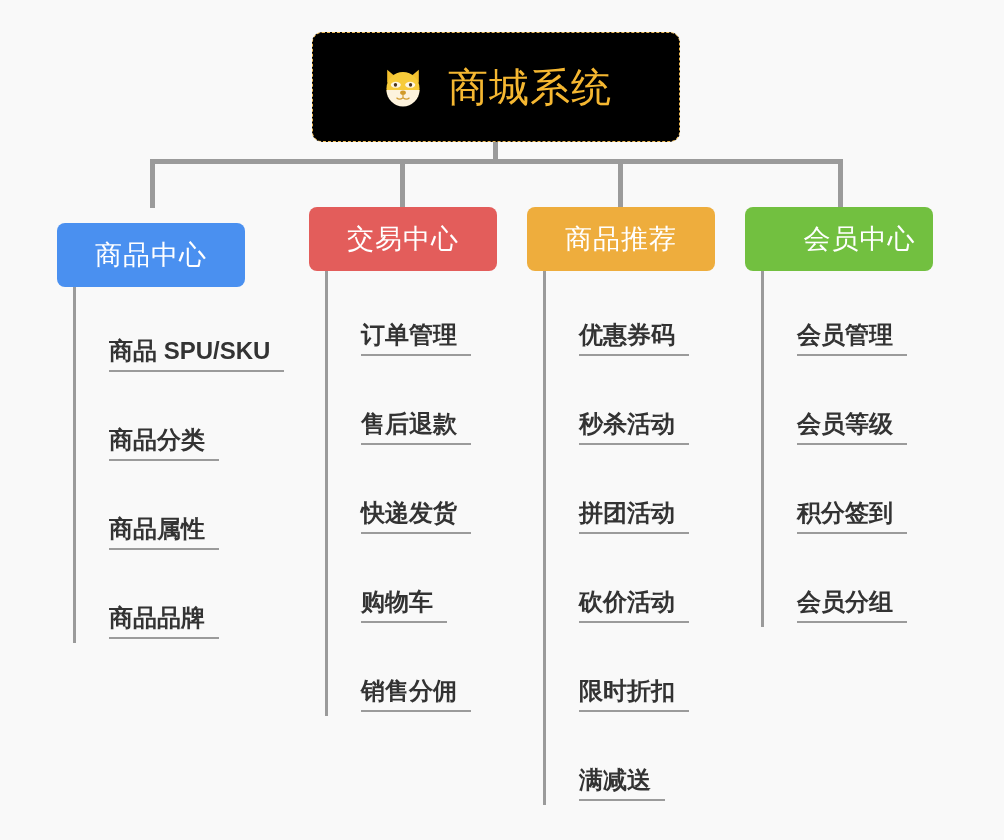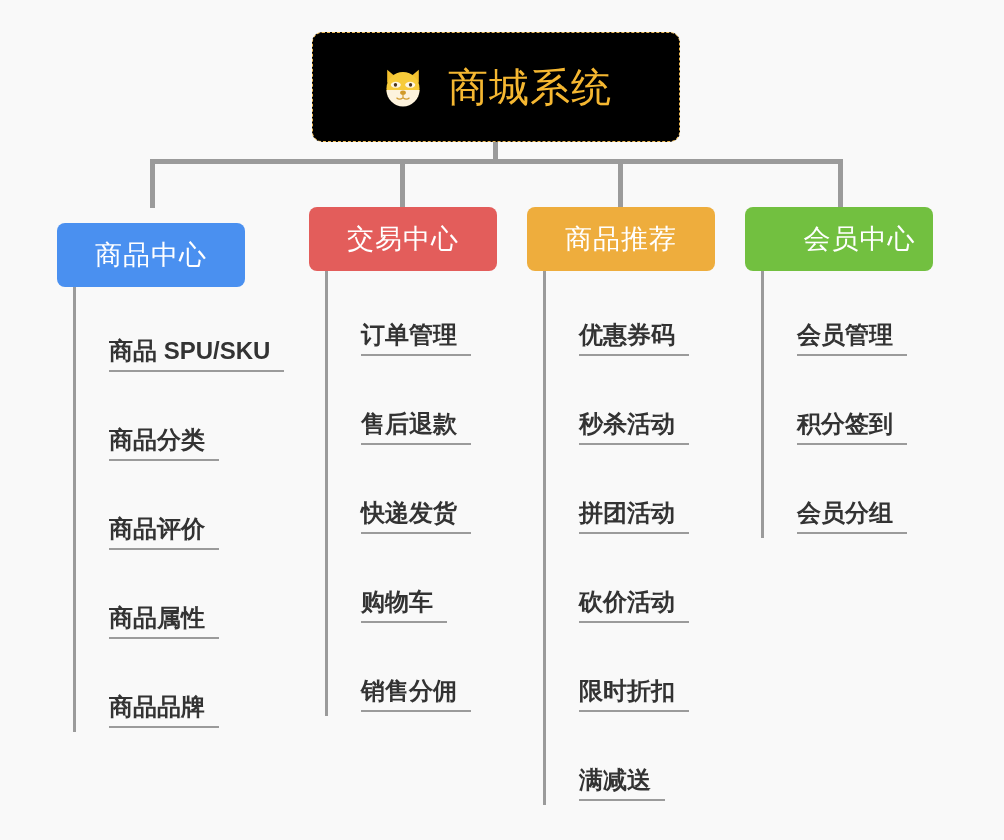--- a/index.html
+++ b/index.html
@@ -175,23 +175,20 @@
     </div>
     <div class="branch-body">
       <div class="branch-trunk"></div>
       <div class="leaf">
           <span class="leaf-label">商品 SPU/SKU</span>
         </div>
       <div class="leaf">
           <span class="leaf-label">商品分类</span>
         </div>
       <div class="leaf">
-          <span class="leaf-label">商品评价</span>
-        </div>
-      <div class="leaf">
           <span class="leaf-label">商品属性</span>
         </div>
       <div class="leaf">
           <span class="leaf-label">商品品牌</span>
         </div>
     </div>
   </div>
 
   <div class="branch branch-2">
     <div class="branch-header">
@@ -247,20 +244,23 @@
   <div class="branch branch-4">
     <div class="branch-header">
       <span>会员中心</span>
     </div>
     <div class="branch-body">
       <div class="branch-trunk"></div>
       <div class="leaf">
           <span class="leaf-label">会员管理</span>
         </div>
       <div class="leaf">
+          <span class="leaf-label">会员等级</span>
+        </div>
+      <div class="leaf">
           <span class="leaf-label">积分签到</span>
         </div>
       <div class="leaf">
           <span class="leaf-label">会员分组</span>
         </div>
     </div>
   </div>
 
 </div>
 

